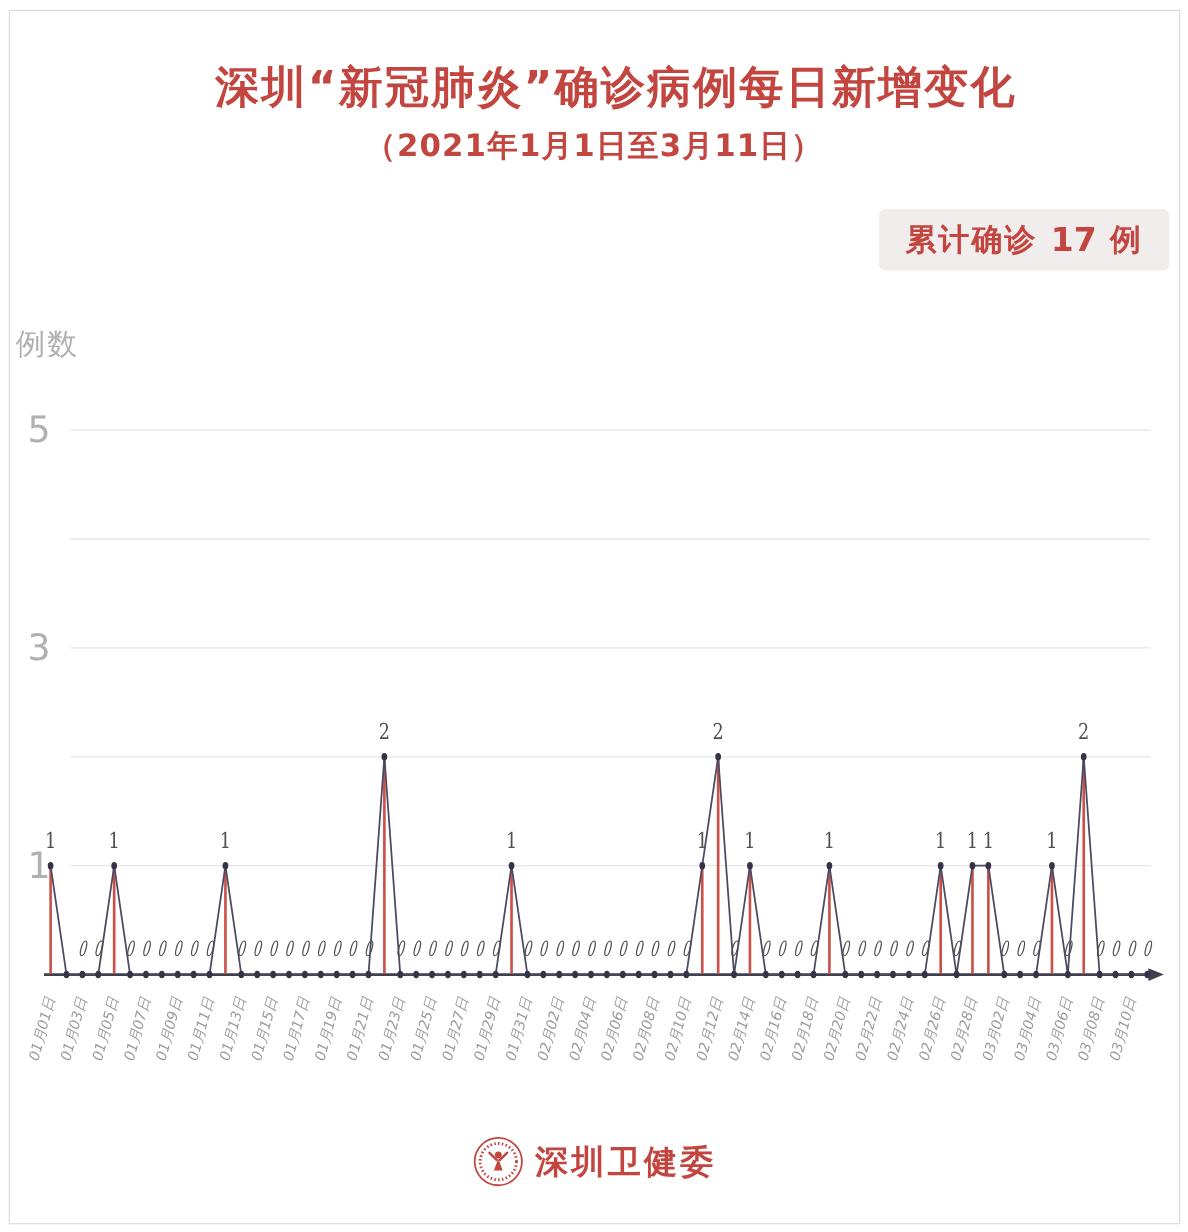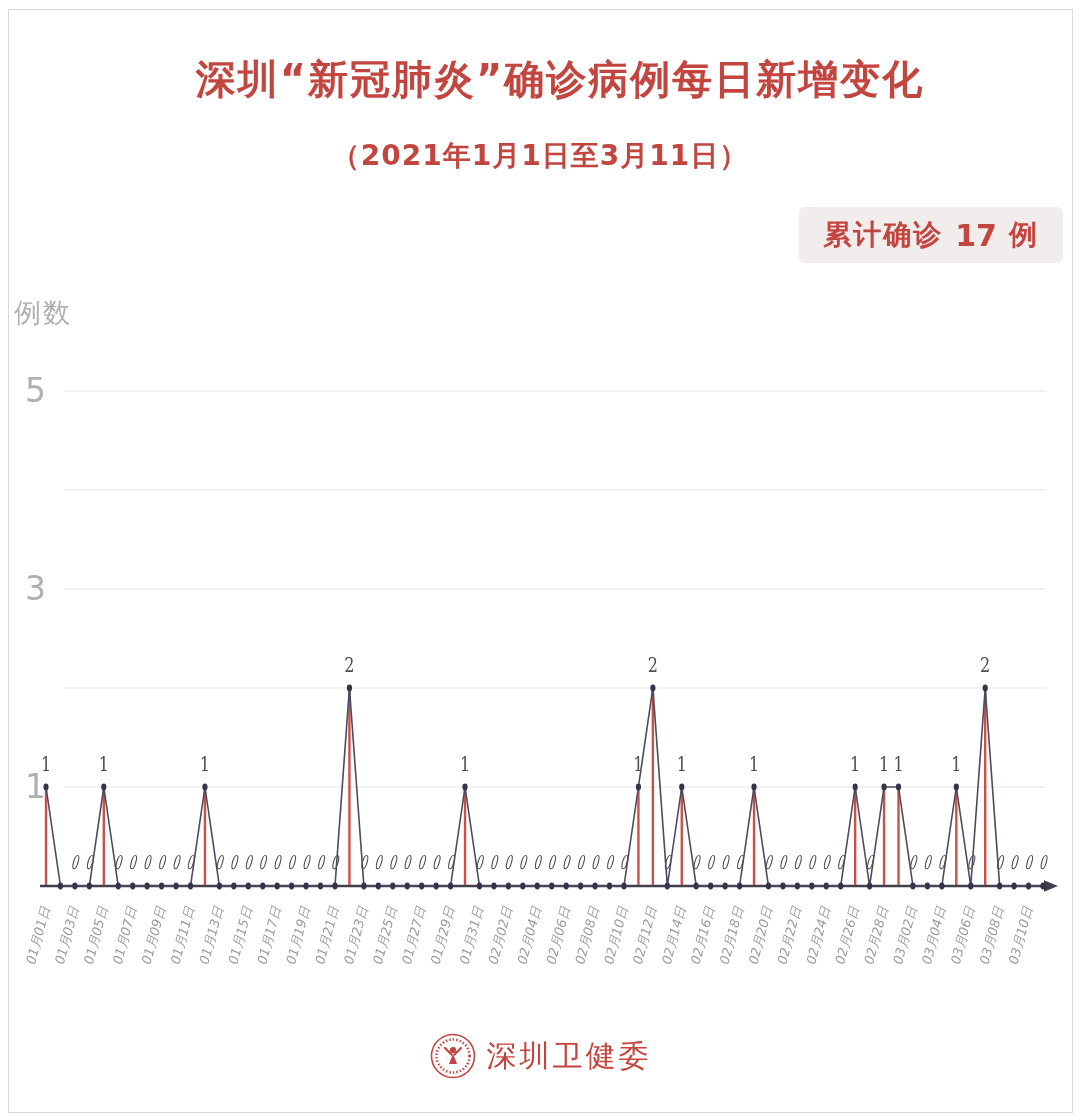--- a/index.html
+++ b/index.html
@@ -15,36 +15,35 @@
   .title{
     position:absolute;top:52px;left:0;width:100%;text-align:center;
     font-size:40px;font-weight:700;letter-spacing:2px;
     color:var(--brand-red);
     padding-left:20px;
   }
   .subtitle{
     position:absolute;top:114px;left:0;width:100%;text-align:center;
     font-size:28px;font-weight:600;letter-spacing:1px;
     color:var(--brand-red);
-    margin-top:23px;
   }
   .badge{
-    position:absolute;top:207px;right:17px;height:56px;
+    position:absolute;top:190px;right:17px;height:56px;
     display:flex;align-items:center;gap:12px;padding:0 24px;
     background:var(--badge-bg);border-radius:6px;
     color:var(--brand-red);font-weight:700;font-size:28px;letter-spacing:2px;
   }
   .badge .big{font-size:30px;letter-spacing:0}
   #chart{position:absolute;left:0;top:0;width:1080px;height:1120px}
   .footer{
     position:absolute;top:1032px;left:0;width:100%;
     display:flex;align-items:center;justify-content:center;gap:10px;
     color:var(--brand-red);
   }
-  .footer .org{font-size:30px;font-weight:400;letter-spacing:3px}
+  .footer .org{font-size:30px;font-weight:700;letter-spacing:3px}
   .footer svg{display:block}
 </style>
 </head>
 <body>
 
 <div class="frame"></div>
 
 <div class="title">深圳“新冠肺炎”确诊病例每日新增变化</div>
 <div class="subtitle">（2021年1月1日至3月11日）</div>
 

